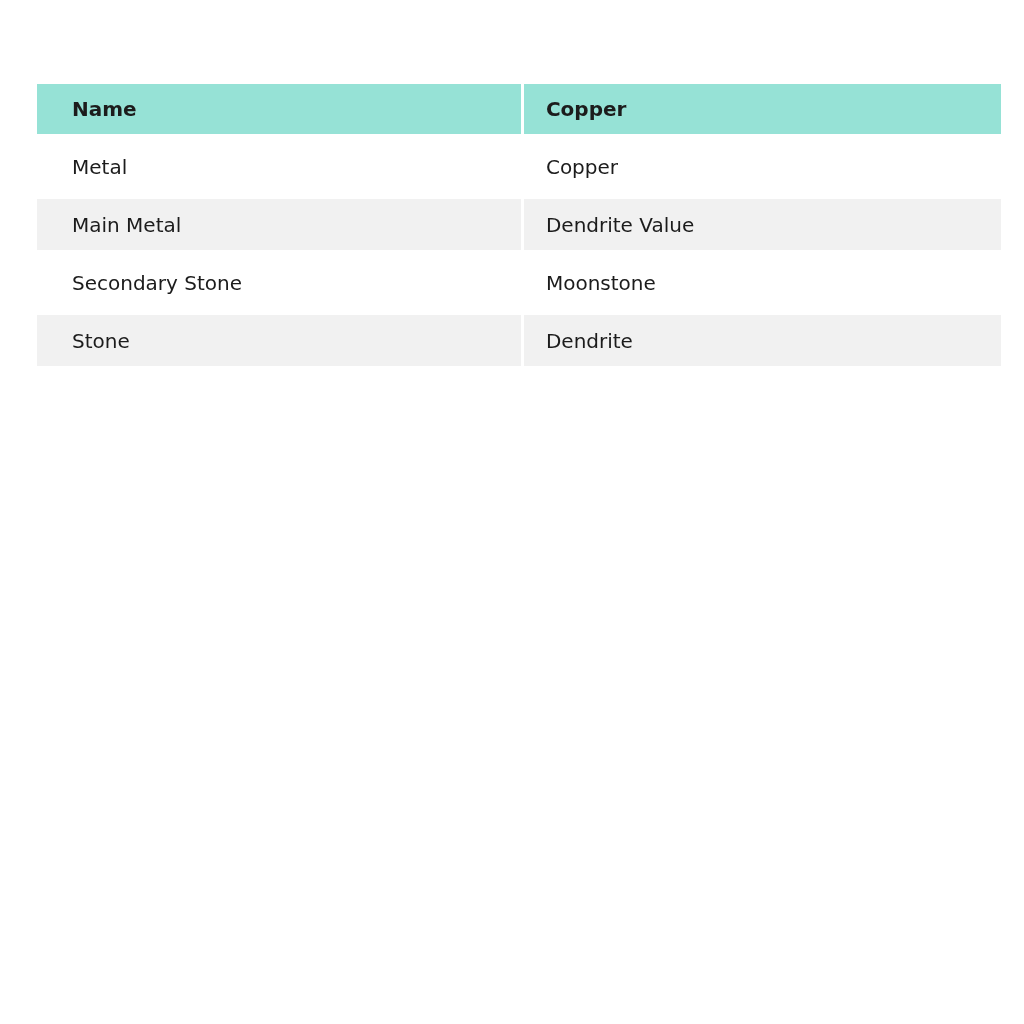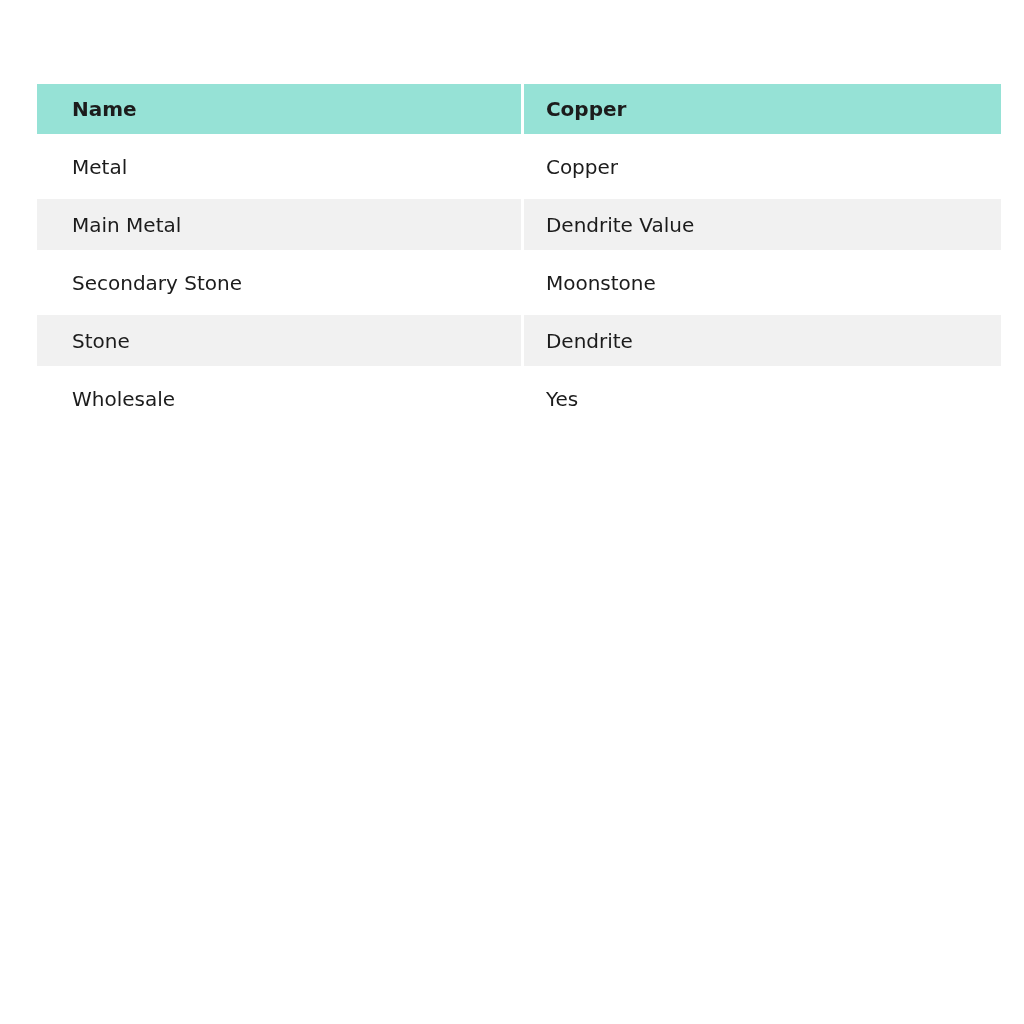--- a/index.html
+++ b/index.html
@@ -89,19 +89,15 @@
         <td class="value-col">Dendrite Value</td>
       </tr>
       <tr>
         <td class="name-col">Secondary Stone</td>
         <td class="value-col">Moonstone</td>
       </tr>
       <tr>
         <td class="name-col">Stone</td>
         <td class="value-col">Dendrite</td>
       </tr>
-      <tr>
-        <td class="name-col">Wholesale</td>
-        <td class="value-col">Yes</td>
-      </tr>
     </tbody>
   </table>
 </div>
 
 </body></html>

